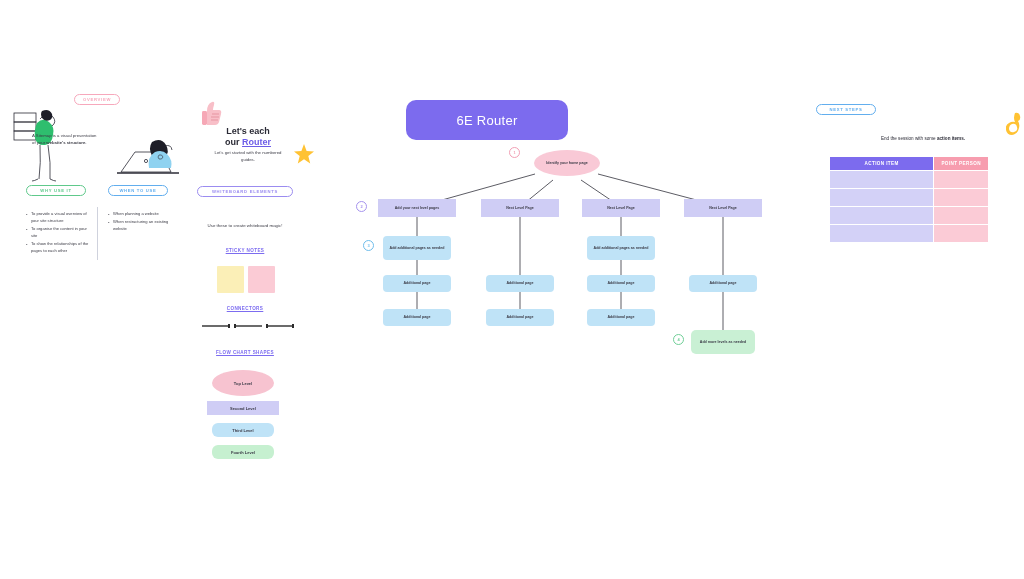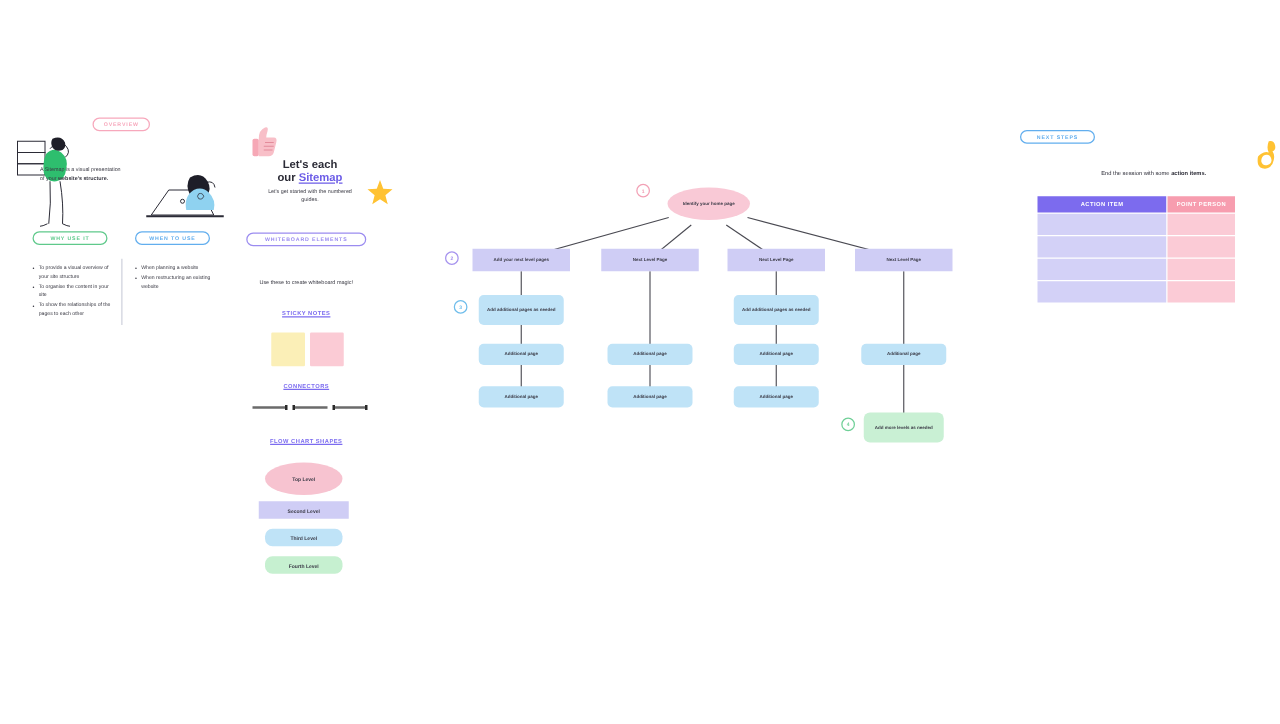--- a/index.html
+++ b/index.html
@@ -249,21 +249,21 @@
     <rect x="2" y="11" width="5" height="14" rx="1.4" fill="#F6A8B6"></rect>
     <g fill="none" stroke="#E08494" stroke-width="0.7">
       <path d="M12 14 h7"></path>
         <path d="M11 17 h8"></path>
         <path d="M11 20 h7"></path>
     </g>
   </svg>
 
   <h1 id="build-title">
     <span>Let's each</span><br>
-    <span>our </span><span class="link">Sitemap</span>
+    <span>our </span><span class="link">Router</span>
   </h1>
   <p id="build-sub">Let's get started with the numbered guides.</p>
 
   <svg id="star-icon" viewBox="0 0 22 22">
     <path d="M11 1 L13.6 7.9 L21 8.4 L15.3 13.1 L17.2 20.4 L11 16.3 L4.8 20.4 L6.7 13.1 L1 8.4 L8.4 7.9 Z" fill="#FFC233"></path>
   </svg>
 
   <div class="pill" id="wb-pill">
     <span>WHITEBOARD ELEMENTS</span>
   </div>
@@ -305,20 +305,23 @@
   </div>
   <div class="shape-label" id="shape-third">
     <span>Third Level</span>
   </div>
   <div class="shape-label" id="shape-fourth">
     <span>Fourth Level</span>
   </div>
 
   <section id="p3"></section>
 
+  <div id="router-banner">
+    <span>6E Router</span>
+  </div>
 
   <svg id="flow-svg" viewBox="0 0 460 230">
     <g stroke="#4a4a52" stroke-width="0.9" fill="none">
 
       <path d="M195 34 L77 67"></path>
       <path d="M213 40 L180 67"></path>
       <path d="M241 40 L281 67"></path>
       <path d="M258 34 L383 67"></path>
 
       <path d="M77 77 L77 100"></path>

